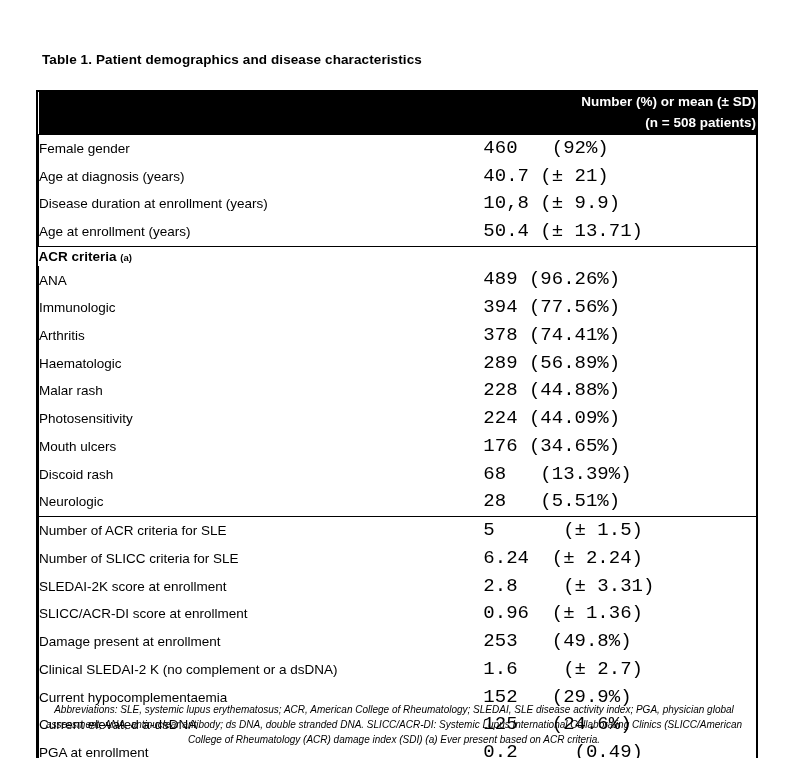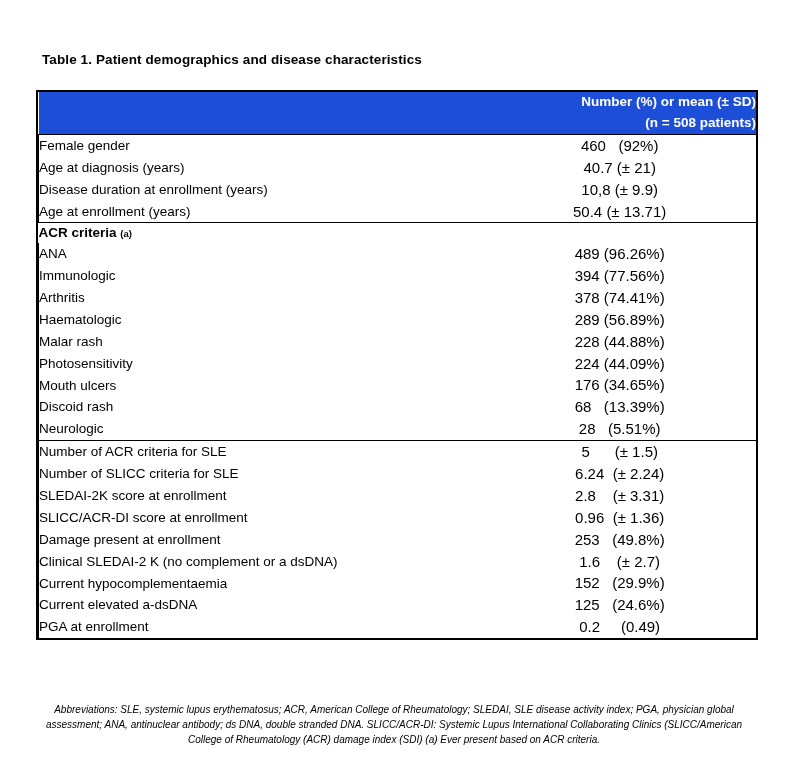--- a/index.html
+++ b/index.html
@@ -42,21 +42,21 @@
     border-collapse: collapse;
     width: 100%;
     table-layout: fixed;
   }
   table.main td, table.main th {
     padding: 0;
     margin: 0;
   }
   
   .hdr-row td {
-    background: #1d4ed8;
+    background: #000000;
     color: #ffffff;
     font-weight: bold;
     font-size: 13.5px;
     vertical-align: top;
     padding: 7px 10px 8px 10px;
     line-height: 1.55;
     text-align: right;
     border: none;
   }
   .hdr-blank {
@@ -66,25 +66,26 @@
 
   
   .lbl {
     font-size: 13.5px;
     padding: 1px 4px 1px 10px;
     border-left: 1.5px solid #000000;
     white-space: nowrap;
     line-height: 1.46;
   }
   .val {
-    font-size: 15px;
+    font-size: 19px;
     padding: 1px 12px 1px 4px;
-    text-align: center;
+    text-align: left;
     white-space: pre;
     line-height: 1.46;
+    font-family: Liberation Mono, monospace;
   }
   .grp-label {
     padding-left: 4px;
     border-left: none;
     font-weight: bold;
   }
   .sup {
     font-size: 9.5px;
     font-weight: bold;
     vertical-align: baseline;

